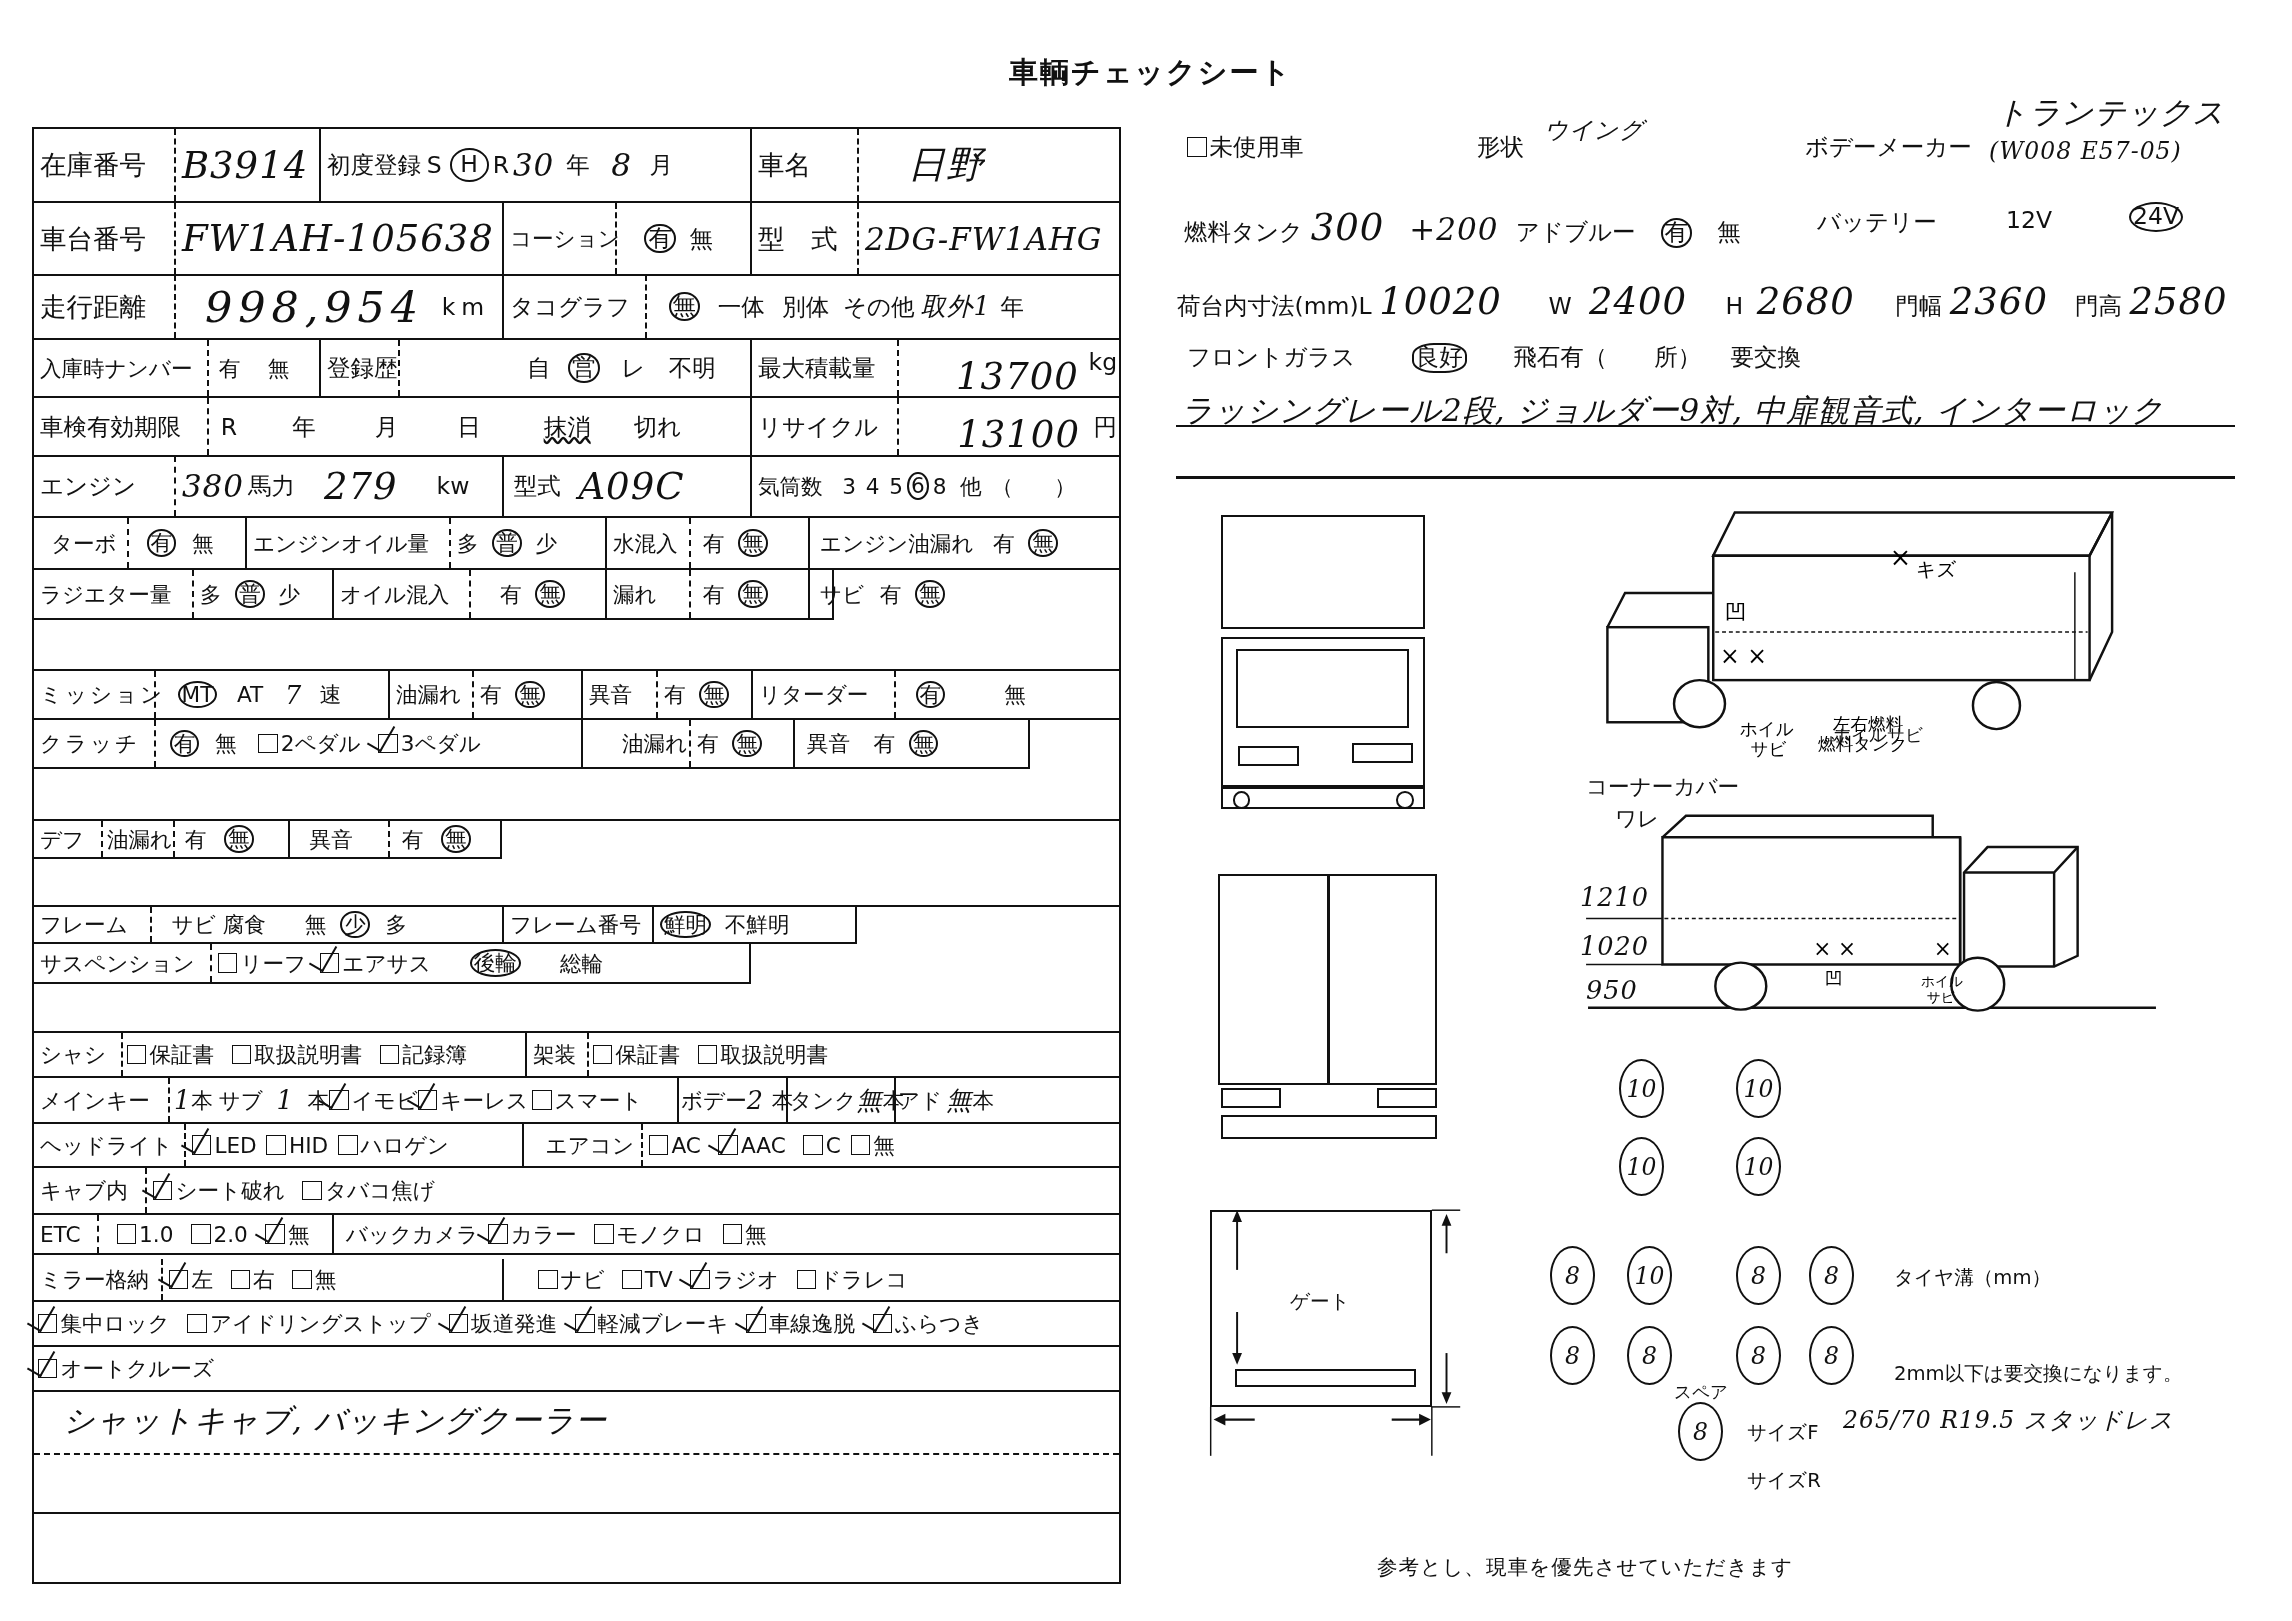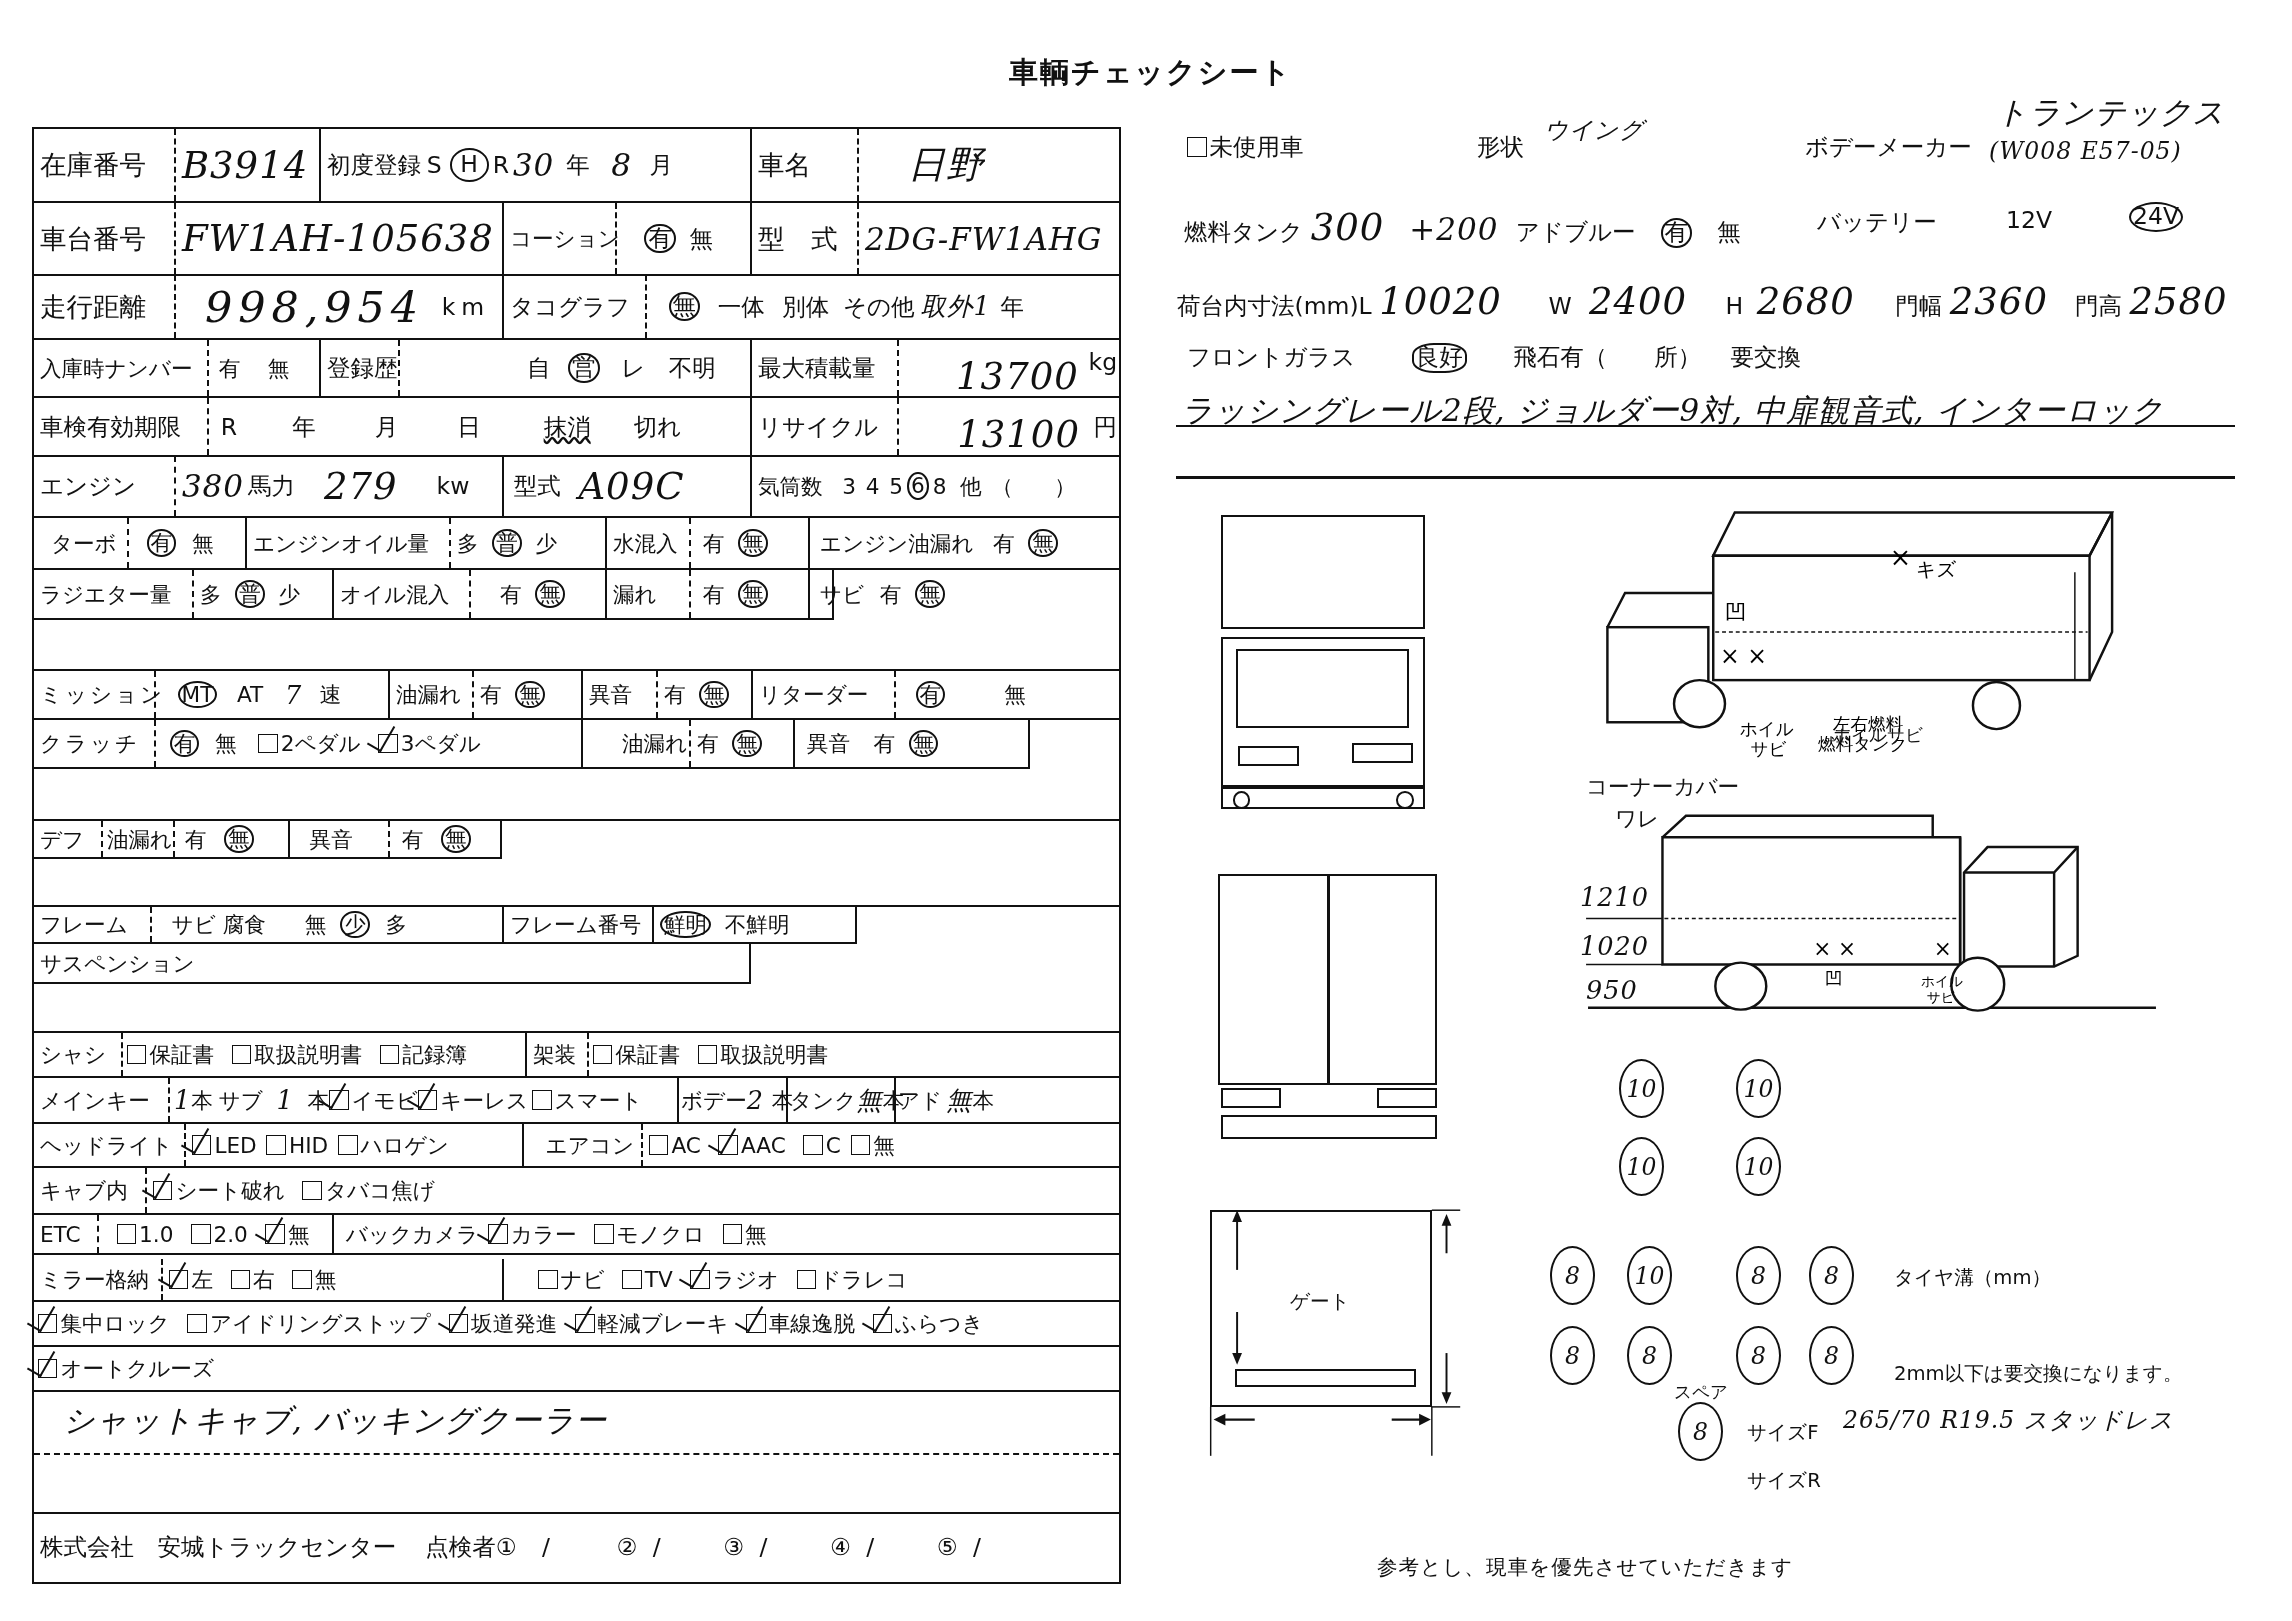--- a/index.html
+++ b/index.html
@@ -263,20 +263,28 @@
     </div>
     <div class="cell bl sm" style="left:468px;width:151px;">フレーム番号</div>
     <div class="cell bl sm" style="left:618px;width:205px;">
       <span class="circ">鮮明</span>
       <span style="margin-left:13.7px">不鮮明</span>
     </div>
   </div>
 
   <div class="row" style="top:815px;height:40px;width:717px;border-right:2.5px solid #111;">
     <div class="cell sm" style="left:0;width:176px;">サスペンション</div>
+    <div class="cell dl sm" style="left:176px;width:541px;">
+      <span class="cb"></span>
+        <span>リーフ</span>
+      <span class="cb on" style="margin-left:13.7px"></span>
+        <span>エアサス</span>
+      <span class="circ" style="margin-left:39px">後輪</span>
+      <span style="margin-left:39px">総輪</span>
+    </div>
   </div>
 
   <div class="row" style="top:856px;height:48px;width:100%;"></div>
 
   <div class="row" style="top:904px;height:45px;width:100%;">
     <div class="cell sm" style="left:0;width:87px;">シャシ</div>
     <div class="cell dl sm" style="left:87px;width:404px;padding-left:3.9px;">
       <span class="cb"></span>
         <span class="opt">保証書</span>
       <span class="cb"></span>
@@ -423,33 +431,20 @@
       <span class="cb on"></span>
         <span>オートクルーズ</span>
     </div>
   </div>
 
   <div class="row" style="top:1263px;height:122px;width:100%;">
     <div class="abs hand md" style="left:29px;top:7.8px;">シャットキャブ, バッキングクーラー</div>
     <div class="abs" style="left:0;right:0;top:61px;border-top:2px dashed #111;"></div>
   </div>
 
-  <div class="abs footer" style="left:5.9px;top:1402px;white-space:nowrap;">
-    <span>株式会社　安城トラックセンター</span>
-    <span style="margin-left:21.6px">点検者①</span>
-    <span style="margin-left:17.6px">/</span>
-    <span style="margin-left:59px">②</span>
-    <span style="margin-left:7.8px">/</span>
-    <span style="margin-left:55px">③</span>
-    <span style="margin-left:7.8px">/</span>
-    <span style="margin-left:55px">④</span>
-    <span style="margin-left:7.8px">/</span>
-    <span style="margin-left:55px">⑤</span>
-    <span style="margin-left:7.8px">/</span>
-  </div>
 </div>
 
 <div class="rt" style="left:1187px;top:131px;">
   <span class="cb"></span><span>未使用車</span>
 </div>
 <div class="rt" style="left:1477px;top:131px;">形状</div>
 <div class="rt hand" style="left:1544px;top:114px;">ウイング</div>
 <div class="rt" style="left:1805px;top:131px;">ボデーメーカー</div>
 <div class="rt hand md" style="left:1996px;top:92px;">トランテックス</div>
 <div class="rt hand" style="left:1989px;top:137px;">(W008 E57-05)</div>

